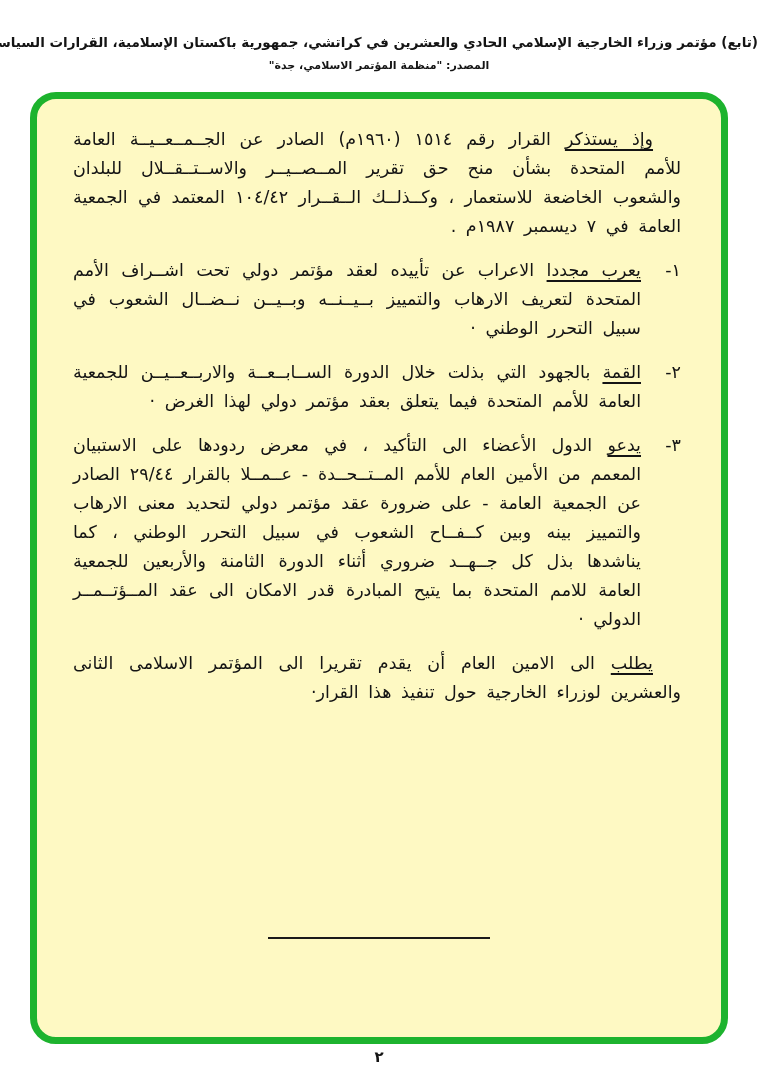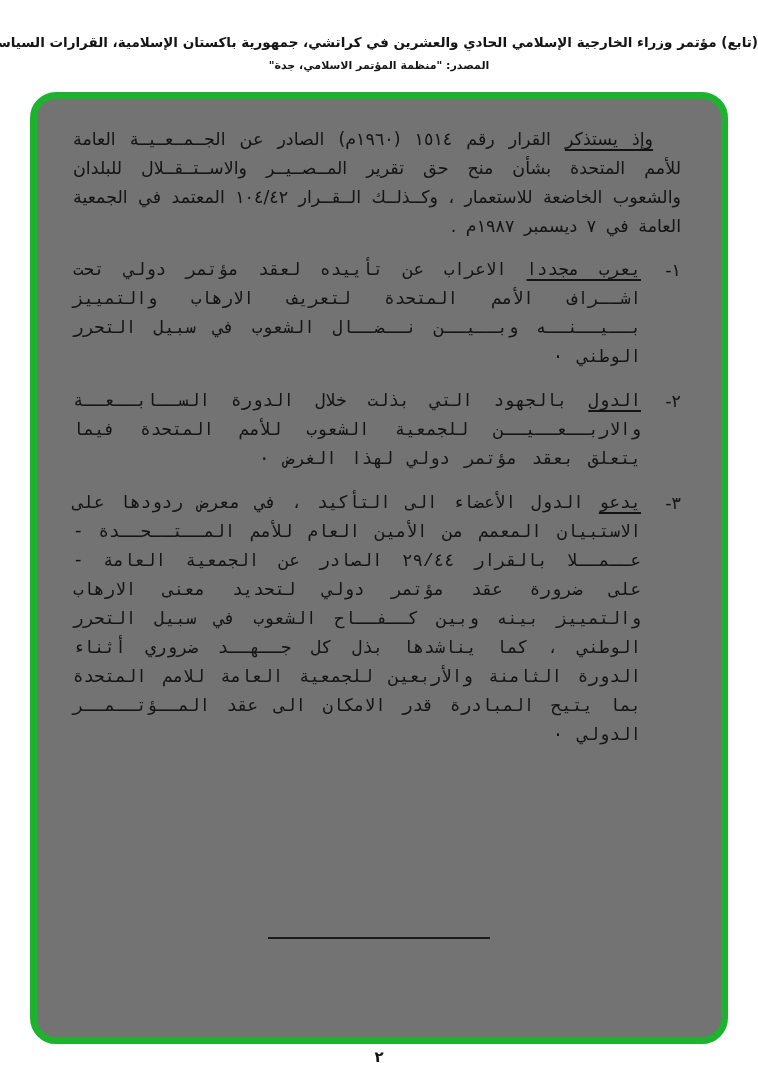--- a/index.html
+++ b/index.html
@@ -40,21 +40,21 @@
   }
   .frame {
     position: absolute;
     top: 92px;
     right: 30px;
     width: 698px;
     height: 952px;
     box-sizing: border-box;
     border: 7px solid #1db32e; 
     border-radius: 26px;
-    background: #737373;
+    background: #fef9c3;
   }
   .content {
     position: absolute;
     top: 26px;
     right: 40px;
     left: 36px;
     font-size: 17.5px;
     line-height: 29px;
     text-align: justify;
     word-spacing: 4px;
@@ -77,21 +77,20 @@
     gap: 10px;
     margin: 0 0 15px 0;
   }
   .item .num {
     flex: 0 0 30px;
     text-align: right;
   }
   .item .itext {
     flex: 1;
     text-align: justify;
-    font-family: Liberation Mono, monospace;
   }
   .separator {
     position: absolute;
     top: 838px;
     left: 50%;
     transform: translateX(-50%);
     width: 222px;
     height: 2px;
     background: #1a1a1a;
   }
@@ -120,28 +119,29 @@
 
 
 
       <div class="item">
         <div class="num">١-</div>
         <div class="itext"><span class="u">يعرب مجددا</span> <span>الاعراب عن تأييده لعقد مؤتمر دولي تحت اشــراف الأمم المتحدة لتعريف الارهاب والتمييز بــيــنــه وبــيــن نــضــال الشعوب في سبيل التحرر الوطني ·</span></div>
       </div>
 
       <div class="item">
         <div class="num">٢-</div>
-        <div class="itext"><span class="u">الدول</span> <span>بالجهود التي بذلت خلال الدورة الســابــعــة والاربــعــيــن للجمعية الشعوب للأمم المتحدة فيما يتعلق بعقد مؤتمر دولي لهذا الغرض ·</span></div>
+        <div class="itext"><span class="u">القمة</span> <span>بالجهود التي بذلت خلال الدورة الســابــعــة والاربــعــيــن للجمعية العامة للأمم المتحدة فيما يتعلق بعقد مؤتمر دولي لهذا الغرض ·</span></div>
       </div>
 
       <div class="item">
         <div class="num">٣-</div>
         <div class="itext"><span class="u">يدعو</span> <span>الدول الأعضاء الى التأكيد ، في معرض ردودها على الاستبيان المعمم من الأمين العام للأمم المــتــحــدة - عــمــلا بالقرار ٢٩/٤٤ الصادر عن الجمعية العامة - على ضرورة عقد مؤتمر دولي لتحديد معنى الارهاب والتمييز بينه وبين كــفــاح الشعوب في سبيل التحرر الوطني ، كما يناشدها بذل كل جــهــد ضروري أثناء الدورة الثامنة والأربعين للجمعية العامة للامم المتحدة بما يتيح المبادرة قدر الامكان الى عقد المــؤتــمــر الدولي ·</span></div>
       </div>
 
+      <p class="closing"><span class="u">يطلب</span> <span>الى الامين العام أن يقدم تقريرا الى المؤتمر الاسلامى الثانى والعشرين لوزراء الخارجية حول تنفيذ هذا القرار·</span></p>
 
     </div>
 
     <div class="separator"></div>
   </div>
 
   <div class="pagenum">٢</div>
 
 </div>
 

